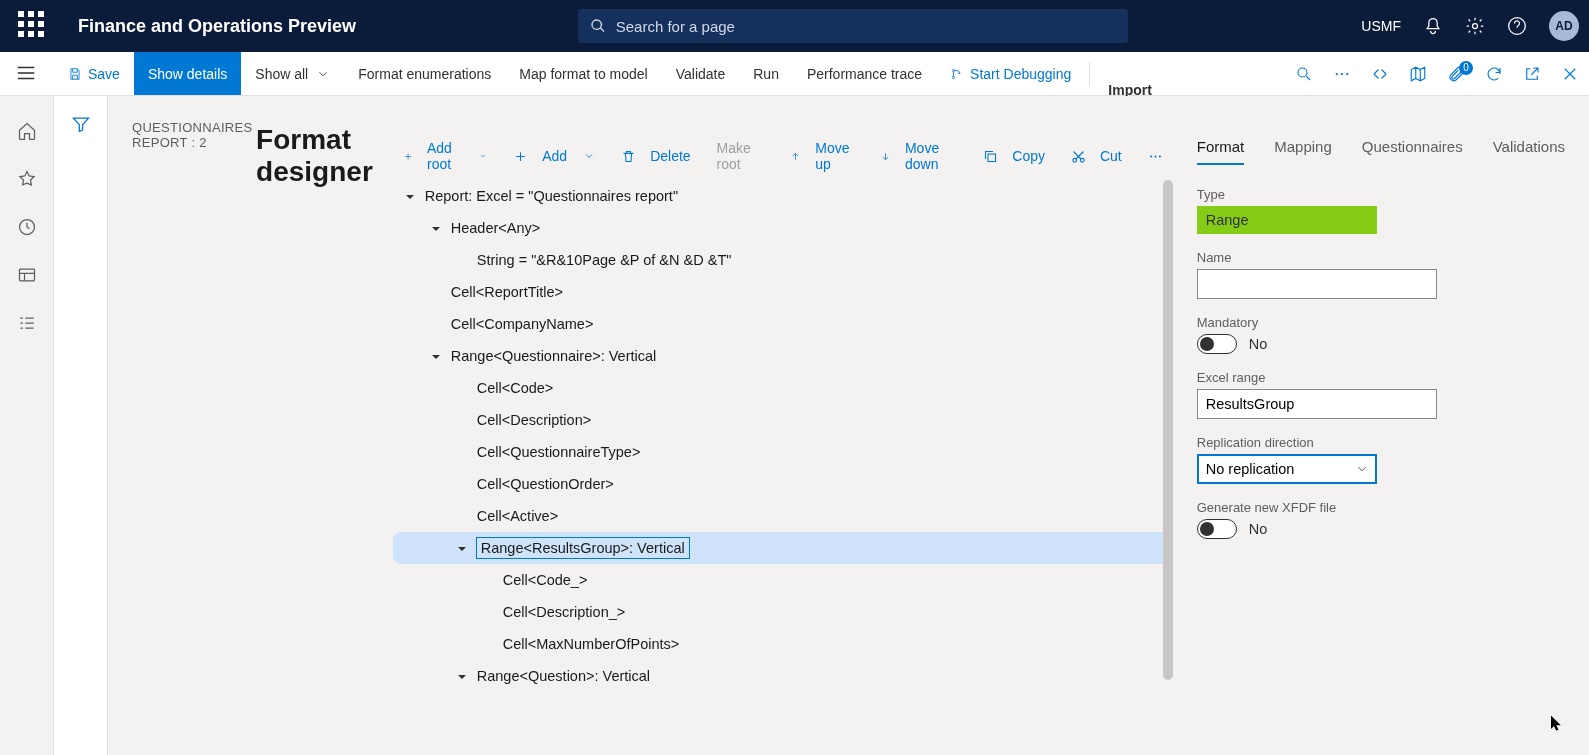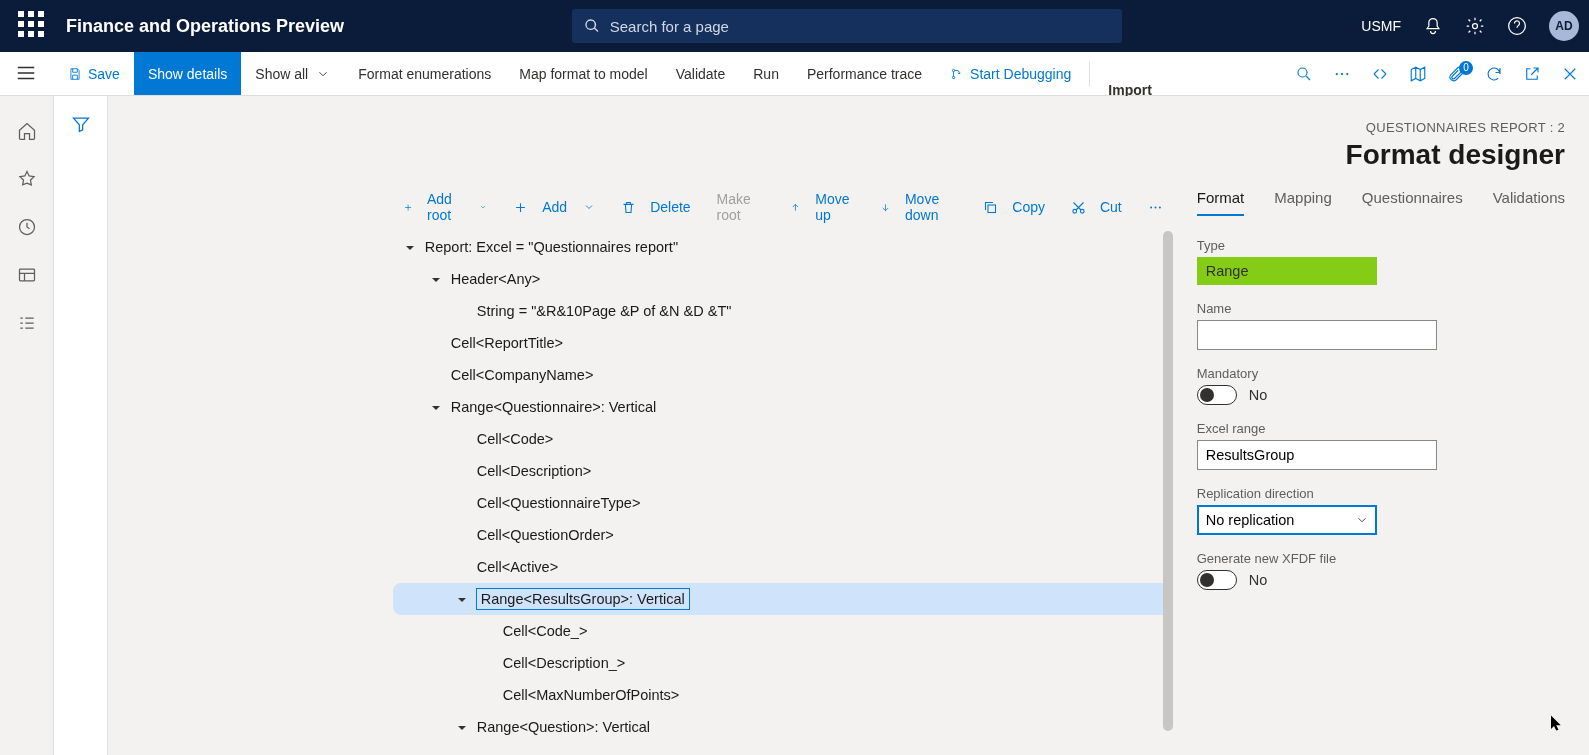--- a/index.html
+++ b/index.html
@@ -2,21 +2,21 @@
 <html><head>
 <meta charset="utf-8">
 <style>
   * { box-sizing: border-box; margin: 0; padding: 0; }
   html, body { width: 1589px; height: 755px; font-family: "Segoe UI", Arial, sans-serif; font-size: 14px; color: #323130; background:#f3f2f1; overflow:hidden; }
 
   
   .topbar { height:52px; background:#0b1b3a; color:#fff; display:flex; align-items:center; padding:0 10px; }
   .waffle { width:30px; height:30px; display:grid; grid-template-columns:repeat(3,6px); grid-template-rows:repeat(3,6px); gap:4px; margin:0 18px 0 8px; cursor:pointer; }
   .waffle span { background:#fff; width:6px; height:6px; }
-  .app-title { font-size:18px; font-weight:600; }
+  .app-title { font-size:18px; font-weight:600;margin-left:12px; }
   .searchbox { margin-left:auto; margin-right:auto; width:550px; height:34px; background:#15305c; border-radius:3px; display:flex; align-items:center; padding:0 12px; color:#cfd8e6; }
   .searchbox svg { width:16px; height:16px; fill:#cfd8e6; margin-right:10px; flex-shrink:0; }
   .searchbox input { background:transparent; border:none; outline:none; color:#cfd8e6; font-size:15px; width:100%; }
   .searchbox input::placeholder { color:#cfd8e6; }
   .top-right { display:flex; align-items:center; gap:22px; margin-left:12px; }
   .top-right .company { font-size:14px; }
   .top-icon { width:20px; height:20px; cursor:pointer; display:flex; align-items:center; justify-content:center; }
   .top-icon svg { width:20px; height:20px; fill:none; stroke:#fff; stroke-width:1.5; }
   .avatar { width:30px; height:30px; border-radius:50%; background:#a7b8d8; color:#0b1b3a; display:flex; align-items:center; justify-content:center; font-size:12px; font-weight:600; }
 
@@ -39,21 +39,21 @@
   
   .leftrail { position:absolute; left:0; top:96px; bottom:0; width:54px; background:#f3f2f1; border-right:1px solid #e1dfdd; display:flex; flex-direction:column; align-items:center; gap:22px; padding-top:22px; }
   .leftrail .rbtn { width:26px; height:26px; display:flex; align-items:center; justify-content:center; cursor:pointer; }
   .leftrail .rbtn svg { width:20px; height:20px; stroke:#605e5c; fill:none; stroke-width:1.5; }
 
   
   .filtercol { position:absolute; left:54px; top:96px; bottom:0; width:54px; background:#fff; border-right:1px solid #e1dfdd; display:flex; justify-content:center; padding-top:18px; }
   .filtercol svg { width:20px; height:20px; stroke:#0078d4; fill:none; stroke-width:1.5; }
 
   
-  .main { position:absolute; left:108px; right:0; top:96px; bottom:0; background:#f3f2f1; padding:24px 24px 0 24px; display:flex; flex-direction:column;align-items:flex-end; }
+  .main { position:absolute; left:108px; right:0; top:96px; bottom:0; background:#f3f2f1; padding:24px 24px 0 24px; display:flex; flex-direction:row; }
   .breadcrumb { font-size:13px; color:#605e5c; letter-spacing:0.3px; }
   .pagetitle { font-size:28px; font-weight:600; margin-top:4px; color:#1b1a19; }
 
   .workarea { display:flex; gap:24px; margin-top:18px; flex:1; min-height:0; }
 
   
   .treewrap { flex:0 0 780px; display:flex; flex-direction:column; min-height:0; }
   .tree-toolbar { display:flex; align-items:center; gap:6px; height:36px; }
   .tbtn { display:flex; align-items:center; gap:14px; padding:0 10px; height:32px; color:#0078d4; cursor:pointer; font-size:14px; }
   .tbtn.disabled { color:#a19f9d; cursor:default; }

